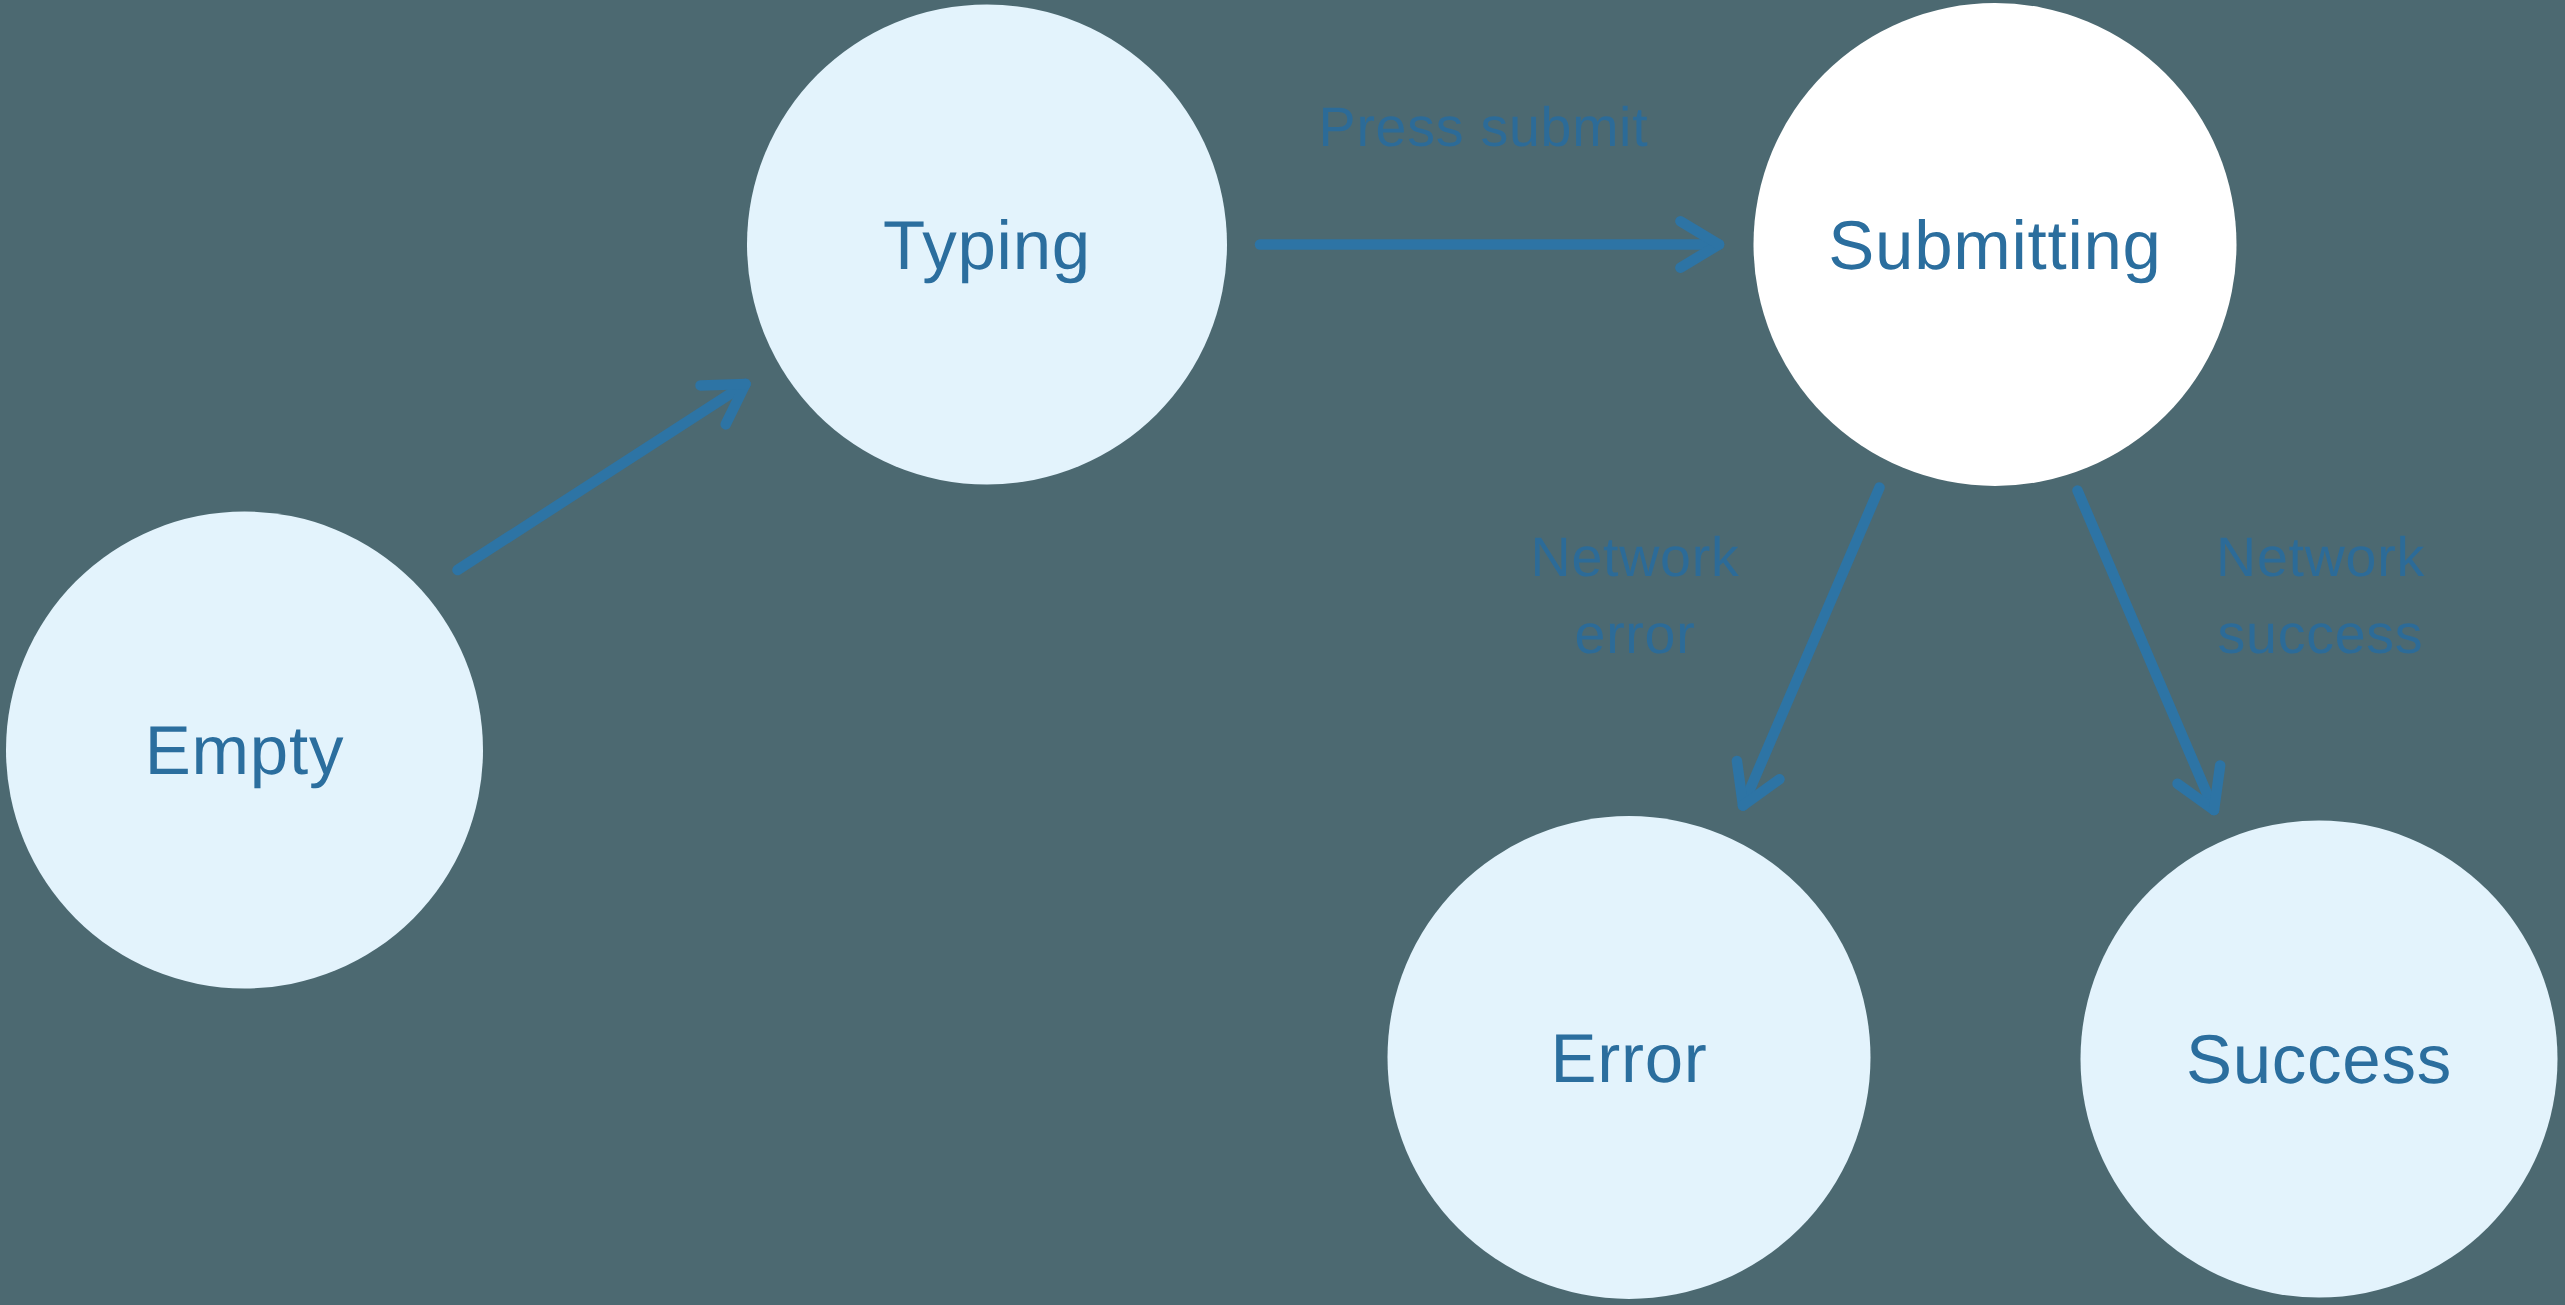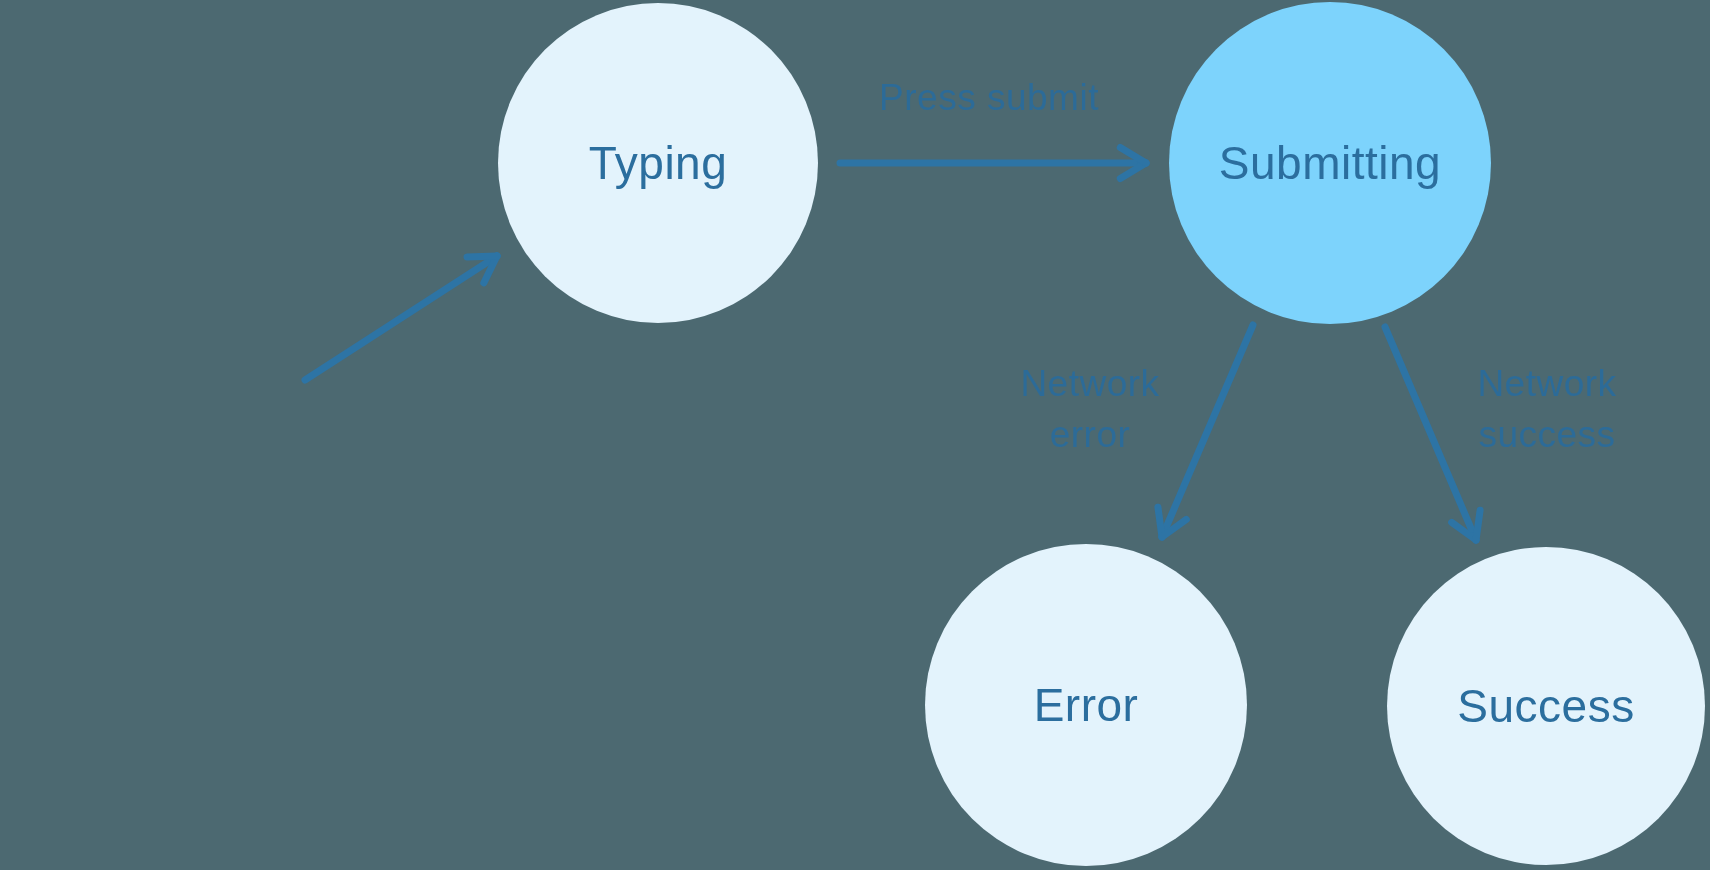--- a/index.html
+++ b/index.html
@@ -42,21 +42,20 @@
     position: absolute;
     transform: translate(-50%, -50%);
     font-size: 37px;
     font-weight: 500;
     letter-spacing: 0.5px;
     line-height: 51px;
     text-align: center;
     white-space: pre-line;
     opacity: 0.92;
     user-select: none;
-    margin-top: 12px;
   }
 </style>
 </head>
 <body style="background: rgb(76, 105, 113);">
 
 <div class="diagram" style="width: 1710px; height: 870px; background: rgb(76, 105, 113);">
 
   <svg class="edges-svg" xmlns="http://www.w3.org/2000/svg" viewBox="0 0 1710 870">
       <g>
         <line x1="305" y1="380" x2="497" y2="256" stroke="#2d74a5" stroke-width="7" stroke-linecap="round"></line>
@@ -73,24 +72,27 @@
         <line x1="1162" y1="537" x2="1157.944718833193" y2="507.2753520683904" stroke="#2d74a5" stroke-width="7" stroke-linecap="round"></line>
         <line x1="1162" y1="537" x2="1186.3414671528767" y2="519.4645223376885" stroke="#2d74a5" stroke-width="7" stroke-linecap="round"></line>
       </g>
       <g>
         <line x1="1385" y1="327" x2="1476" y2="540" stroke="#2d74a5" stroke-width="7" stroke-linecap="round"></line>
         <line x1="1476" y1="540" x2="1451.6884299636886" y2="522.4230957683234" stroke="#2d74a5" stroke-width="7" stroke-linecap="round"></line>
         <line x1="1476" y1="540" x2="1480.105894502545" y2="510.28230105923456" stroke="#2d74a5" stroke-width="7" stroke-linecap="round"></line>
       </g>
     </svg>
 
+  <div class="node" style="left: 4px; top: 341px; height: 318px; width: 318px; background: rgb(227, 243, 252);">
+    <span class="node-label" style="color: rgb(43, 110, 158);">Empty</span>
+  </div>
   <div class="node" style="left: 498px; top: 3px; height: 320px; width: 320px; background: rgb(227, 243, 252);">
     <span class="node-label" style="color: rgb(43, 110, 158);">Typing</span>
   </div>
-  <div class="node" style="left: 1169px; top: 2px; height: 322px; width: 322px; background: #7dd3fc;">
+  <div class="node" style="left: 1169px; top: 2px; height: 322px; width: 322px; background: #ffffff;">
     <span class="node-label" style="color: rgb(43, 110, 158);">Submitting</span>
   </div>
   <div class="node" style="left: 925px; top: 544px; height: 322px; width: 322px; background: rgb(227, 243, 252);">
     <span class="node-label" style="color: rgb(43, 110, 158);">Error</span>
   </div>
   <div class="node" style="left: 1387px; top: 547px; height: 318px; width: 318px; background: rgb(227, 243, 252);">
     <span class="node-label" style="color: rgb(43, 110, 158);">Success</span>
   </div>
 
   <div class="edge-label" style="left: 989px; top: 85px; color: rgb(42, 108, 156);">Press submit</div>

